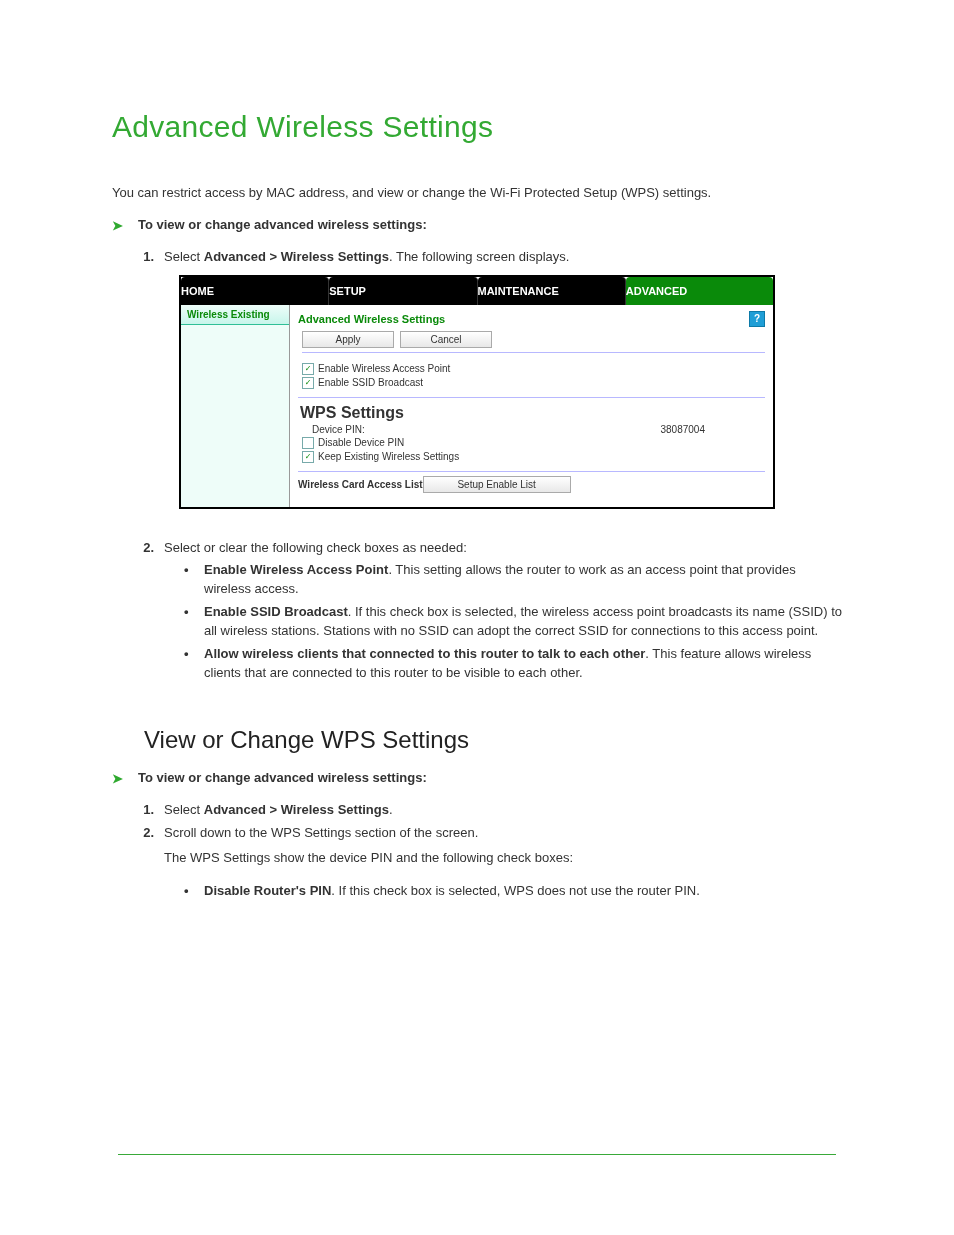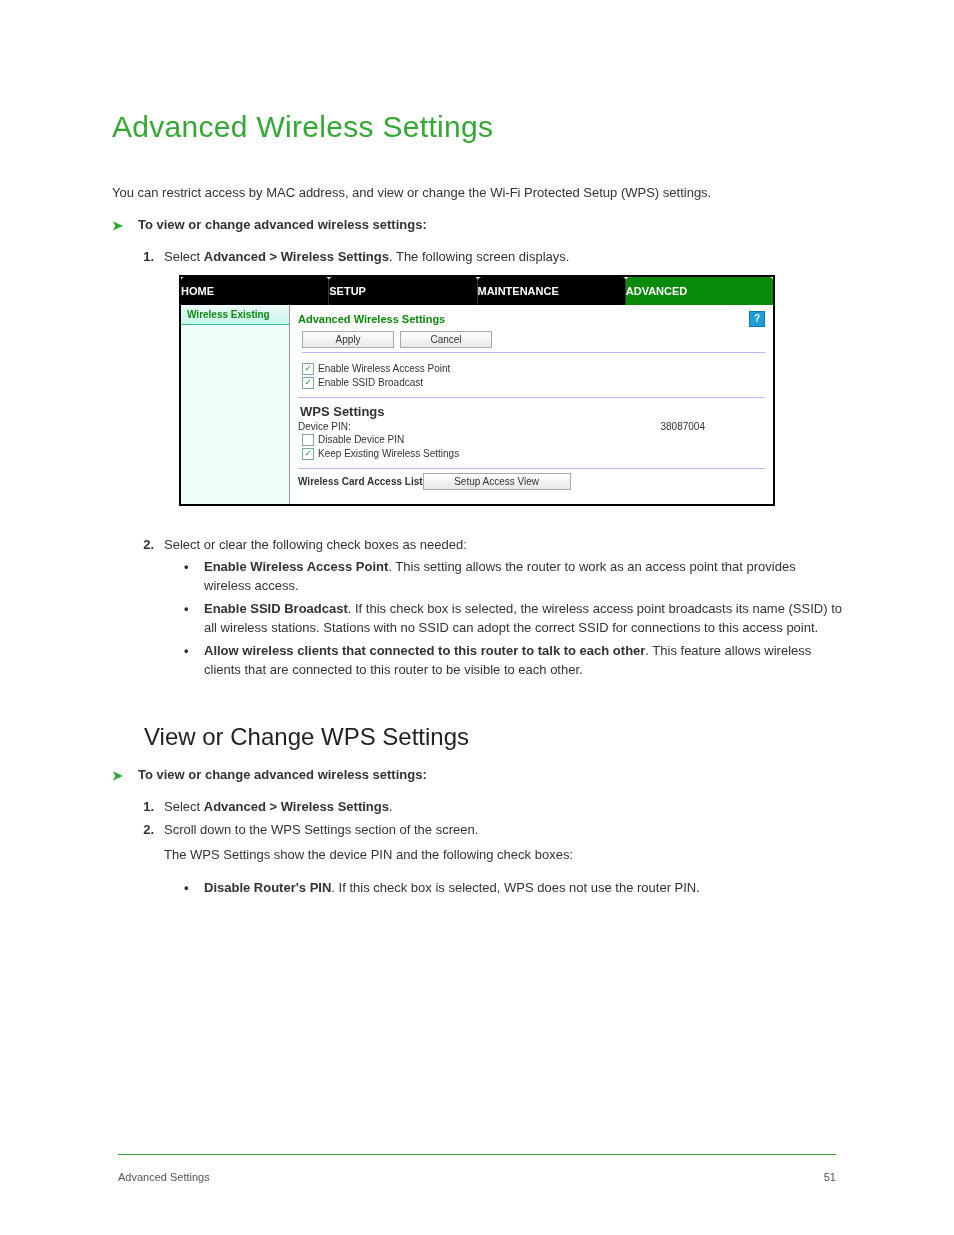--- a/index.html
+++ b/index.html
@@ -116,23 +116,23 @@
     font-size: 10px;
     color:#333;
     border:1px solid #aaa;
     background: linear-gradient(#fff,#e8e8e8);
     padding: 2px 8px;
   }
   .section { border-bottom:1px solid #b8b8ff; padding: 4px 0 6px 0; }
   .chk-row { display:flex; align-items:center; gap:4px; font-size:10px; color:#333; margin: 2px 0 2px 4px;}
   .chk-box { width:10px; height:10px; border:1px solid #7aa; display:inline-flex; align-items:center; justify-content:center; font-size:8px; color:#0a8a0a; line-height:1;}
   .chk-box.off { color:transparent; }
-  .sec-title { font-size:13px; font-weight:bold; color:#333; margin: 2px 0 2px 2px; }
+  .sec-title { font-size:16px; font-weight:bold; color:#333; margin: 2px 0 2px 2px; }
   .kv { display:flex; justify-content:space-between; font-size:10px; color:#333; padding-right:60px;}
-  .kv .k { margin-left: 0; }
+  .kv .k { margin-left: 14px; }
   .access-row { display:flex; align-items:center; padding: 4px 0 6px 0; }
   .access-lbl { font-size:10px; font-weight:bold; color:#333;}
   .footer-line {
     position:absolute;
     left:118px; right:118px;
     bottom: 80px;
     border-top: 1px solid #39a939;
   }
   .footer {
     position:absolute;
@@ -210,21 +210,21 @@
             <span class="chk-box off">✓</span>
             <span>Disable Device PIN</span>
           </div>
           <div class="chk-row">
             <span class="chk-box">✓</span>
             <span>Keep Existing Wireless Settings</span>
           </div>
         </div>
         <div class="access-row">
           <span class="access-lbl">Wireless Card Access List</span>
-          <div class="sim-btn" style="min-width:130px">Setup Access View</div>
+          <div class="sim-btn" style="min-width:130px">Setup Enable List</div>
         </div>
       </div>
     </div>
   </div>
 
   <div class="ml-steps">
     <div class="numbered">
       <span class="num">2.</span>
       <span>Select or clear the following check boxes as needed:</span>
     </div>
@@ -267,18 +267,14 @@
     <div class="ml-block">
       <p class="body-text" style="margin-top:6px">The WPS Settings show the device PIN and the following check boxes:</p>
       <div class="bulleted">
         <span class="bul-dot">•</span>
         <span><b class="bold">Disable Router's PIN</b><span>. If this check box is selected, WPS does not use the router PIN.</span></span>
       </div>
     </div>
   </div>
 
   <div class="footer-line"></div>
-  <div class="footer">
-    <span>Advanced Settings</span>
-    <span>51</span>
-  </div>
 
 </div>
 
 </body></html>

